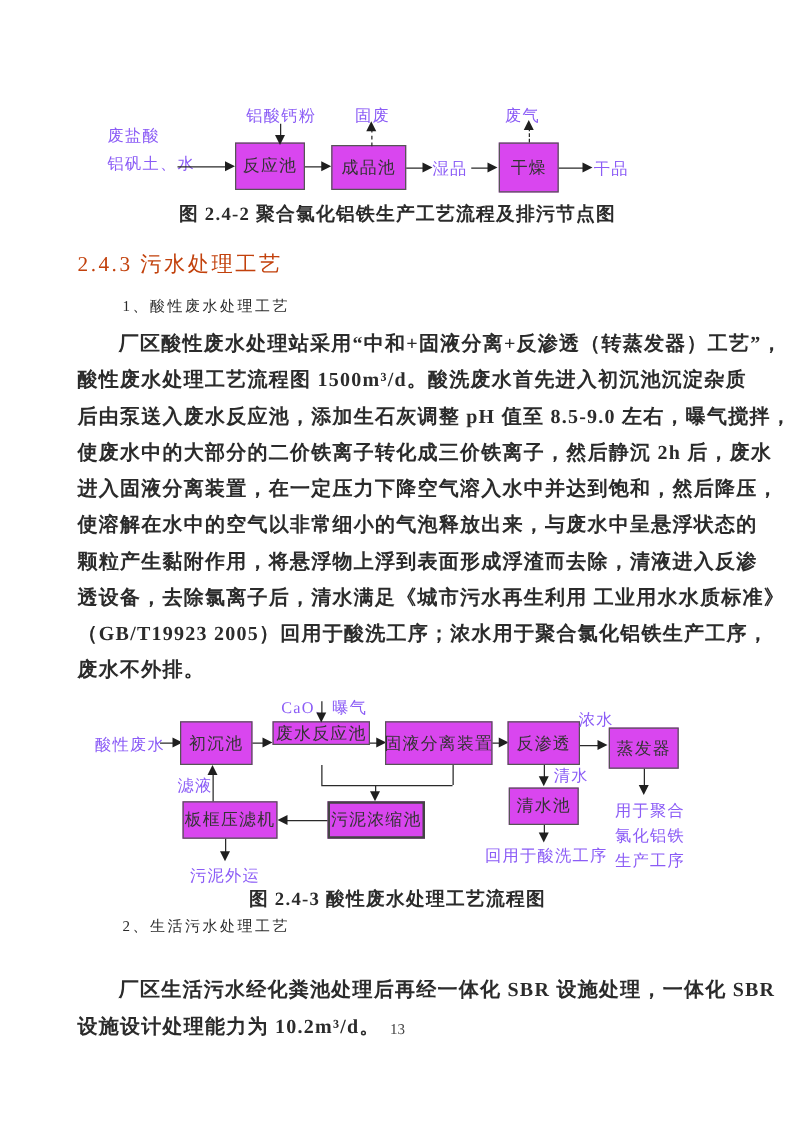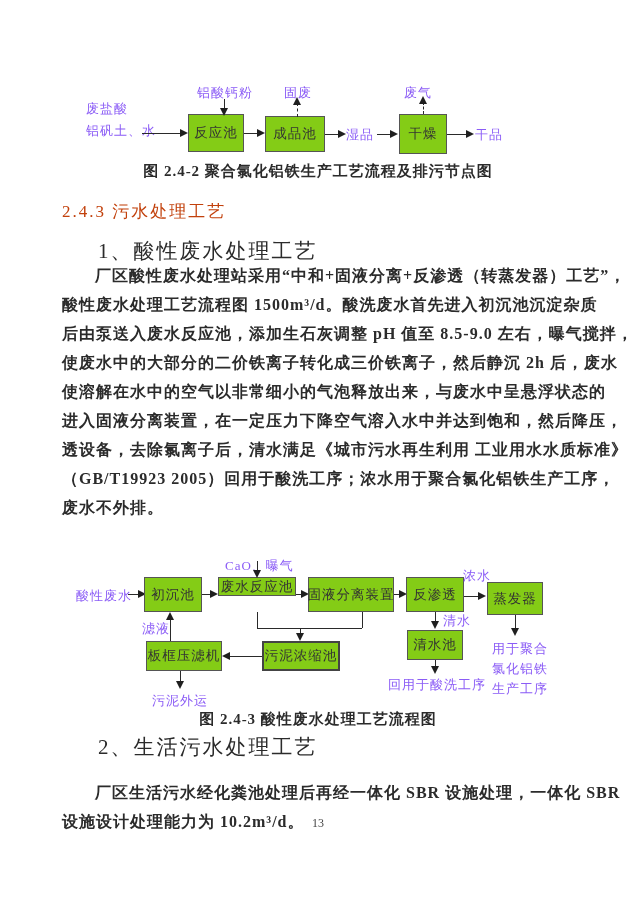--- a/index.html
+++ b/index.html
@@ -4,42 +4,42 @@
 <style>
   html,body{margin:0;padding:0;background:#f2f2f2;}
   .page{
     position:relative;width:636px;height:900px;margin:0 auto;
     background:#fff;overflow:hidden;
     font-family:"Liberation Serif","DejaVu Serif",serif;
     color:#2e2e2e;
   }
   
   .fbox{
-    position:absolute;border:1.4px solid #555;background:#84cc16;
+    position:absolute;border:1.4px solid #555;background:#d946ef;
     display:flex;align-items:center;justify-content:center;
     font-size:13.5px;letter-spacing:1px;color:#333;box-sizing:border-box;
     white-space:nowrap;
   }
   .fbox.thick{border-width:2.4px;border-color:#444;}
   .flabel{position:absolute;font-size:13px;letter-spacing:1px;color:#8b5cf6;white-space:nowrap;text-align:right;}
   .hl{position:absolute;border-top:1.6px solid #2a2a2a;height:0;}
   .vl{position:absolute;border-left:1.6px solid #2a2a2a;width:0;}
   .vl.dash{border-left:1.4px dashed #2a2a2a;}
   .ah{position:absolute;width:0;height:0;}
   .ah.r{border-top:4px solid transparent;border-bottom:4px solid transparent;border-left:8px solid #1f1f1f;}
   .ah.l{border-top:4px solid transparent;border-bottom:4px solid transparent;border-right:8px solid #1f1f1f;}
   .ah.u{border-left:4px solid transparent;border-right:4px solid transparent;border-bottom:8px solid #1f1f1f;}
   .ah.d{border-left:4px solid transparent;border-right:4px solid transparent;border-top:8px solid #1f1f1f;}
   
   .figcaption{
     position:absolute;left:0;width:636px;text-align:center;
     font-size:15px;font-weight:600;letter-spacing:1px;color:#2b2b2b;
   }
   .heading{position:absolute;font-size:17px;letter-spacing:2px;color:#c2410c;}
-  .subheading{position:absolute;font-size:21px;letter-spacing:2px;color:#2b2b2b;}
+  .subheading{position:absolute;font-size:12px;letter-spacing:2px;color:#2b2b2b;}
   .para{position:absolute;width:514px;font-size:16px;color:#2b2b2b;}
   .para .line{height:29px;line-height:29px;letter-spacing:1px;white-space:nowrap;font-weight:bold;}
   .para .line.indent{text-indent:33px;}
   .pagenum{position:absolute;left:0;width:636px;text-align:center;font-size:12px;color:#444;}
 </style>
 </head>
 <body>
 
 <div class="page">
 
@@ -84,22 +84,23 @@
   <div class="figcaption" style="top:162px;">图 2.4-2  聚合氯化铝铁生产工艺流程及排污节点图</div>
 
   <div class="heading" style="left:62px;top:200px;">2.4.3 污水处理工艺</div>
   <div class="subheading" style="left:98px;top:237px;">1、酸性废水处理工艺</div>
 
   <div class="para" style="left:62px;top:261px;">
     <div class="line indent">厂区酸性废水处理站采用“中和+固液分离+反渗透（转蒸发器）工艺”，</div>
     <div class="line">酸性废水处理工艺流程图 1500m³/d。酸洗废水首先进入初沉池沉淀杂质</div>
     <div class="line">后由泵送入废水反应池，添加生石灰调整 pH 值至 8.5-9.0 左右，曝气搅拌，</div>
     <div class="line">使废水中的大部分的二价铁离子转化成三价铁离子，然后静沉 2h 后，废水</div>
+    <div class="line">进入固液分离装置，在一定压力下降空气溶入水中并达到饱和，然后降压，</div>
     <div class="line">使溶解在水中的空气以非常细小的气泡释放出来，与废水中呈悬浮状态的</div>
-    <div class="line">进入固液分离装置，在一定压力下降空气溶入水中并达到饱和，然后降压，</div>
+    <div class="line">颗粒产生黏附作用，将悬浮物上浮到表面形成浮渣而去除，清液进入反渗</div>
     <div class="line">透设备，去除氯离子后，清水满足《城市污水再生利用 工业用水水质标准》</div>
     <div class="line">（GB/T19923 2005）回用于酸洗工序；浓水用于聚合氯化铝铁生产工序，</div>
     <div class="line">废水不外排。</div>
   </div>
 
   <div class="flabel" style="left:76px;top:587px;">酸性废水</div>
   <div class="hl" style="left:128px;top:594px;width:14px;"></div>
   <div class="ah r" style="left:138px;top:590px;"></div>
 
   <div class="fbox" style="left:144px;top:577px;width:58px;height:35px;">初沉池</div>

